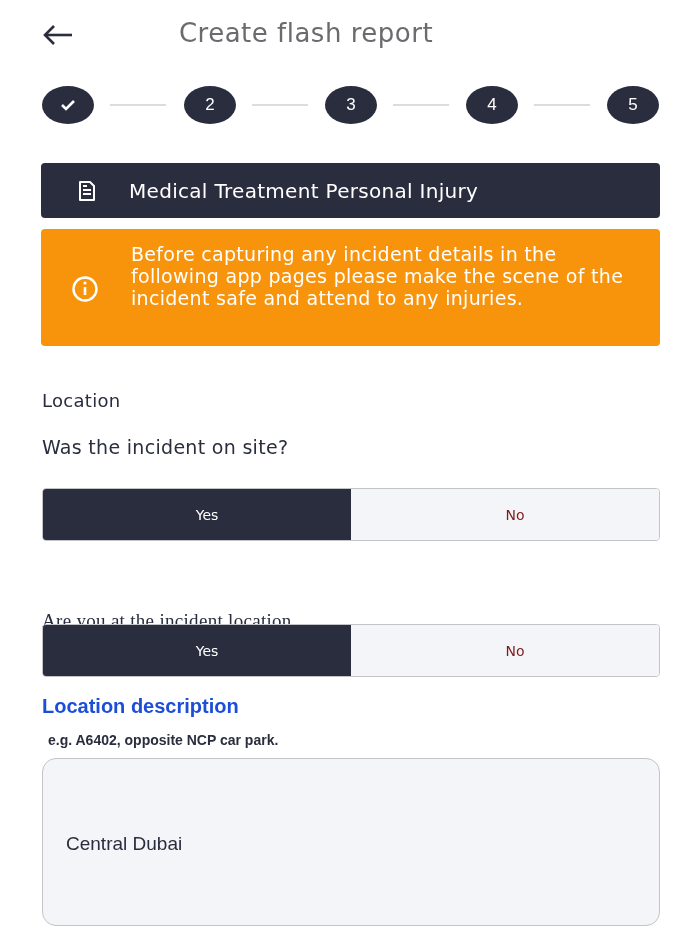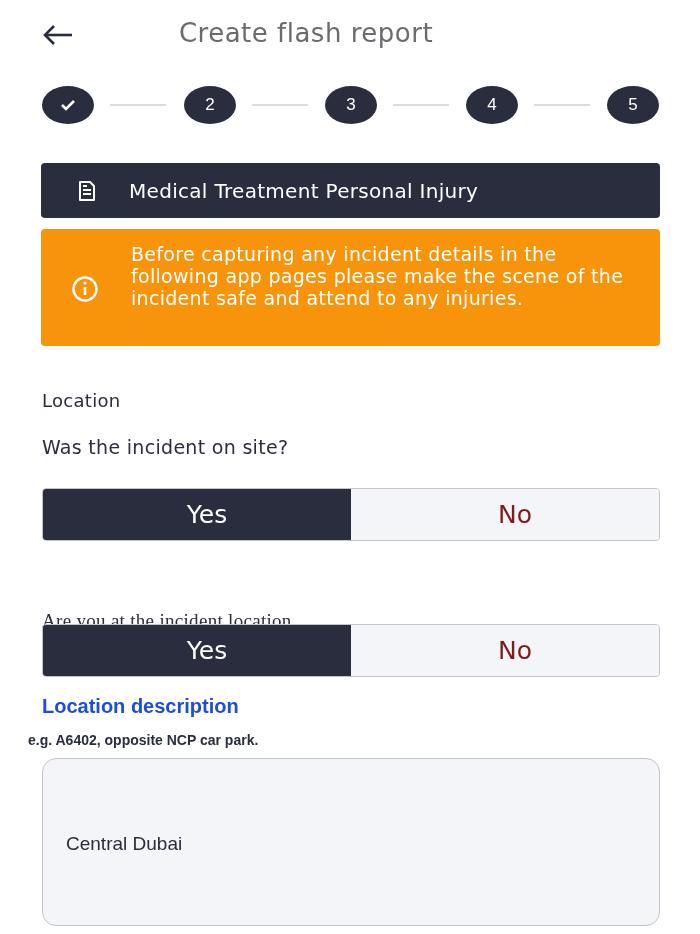--- a/index.html
+++ b/index.html
@@ -40,30 +40,30 @@
     font-size: 19px; line-height: 22px; letter-spacing: 0.3px;
   }
   .section-title { position: absolute; left: 42px; top: 390px; font-size: 18px; color: #2a2d3e; letter-spacing: 0.3px; }
   .question { position: absolute; left: 42px; font-size: 19px; color: #2a2d3e; letter-spacing: 0.3px; }
   .toggle {
     position: absolute; left: 42px; width: 616px; height: 51px;
     border: 1px solid #c4c4c8; border-radius: 4px; overflow: hidden; display: flex;
   }
   .toggle .opt {
     flex: 1; display: flex; align-items: center; justify-content: center;
-    font-size: 25px; cursor: pointer; padding-left: 20px;
+    font-size: 14px; cursor: pointer; padding-left: 20px;
   }
   .toggle .opt.selected { background: #2a2d3e; color: #ffffff; }
   .toggle .opt.unselected { background: #f4f5f8; color: #7f1d1d; }
   .field-label {
     position: absolute; left: 42px; top: 695px; font-family: "Liberation Sans", sans-serif;
     font-weight: bold; font-size: 20px; color: #1d4ed8;
   }
   .field-hint {
-    position: absolute; left: 28px; top: 732px; font-family: "Liberation Sans", sans-serif;
+    position: absolute; left: 48px; top: 732px; font-family: "Liberation Sans", sans-serif;
     font-weight: bold; font-size: 14px; color: #2a2d3e;
   }
   .textarea {
     position: absolute; left: 42px; top: 758px; width: 616px; height: 166px;
     background: #f4f5f8; border: 1px solid #c4c4c8; border-radius: 14px;
     font-family: "Liberation Sans", sans-serif; font-size: 19px; color: #2a2d3e;
     cursor: text;
   }
   .textarea .val { position: absolute; left: 23px; top: 74px; }
 </style>

